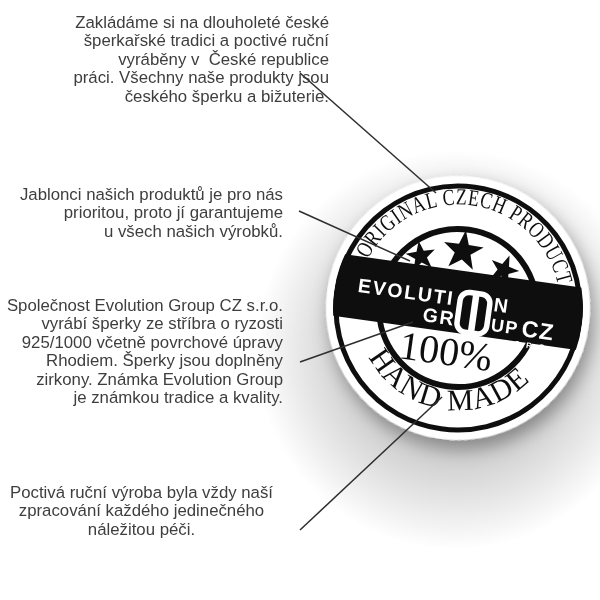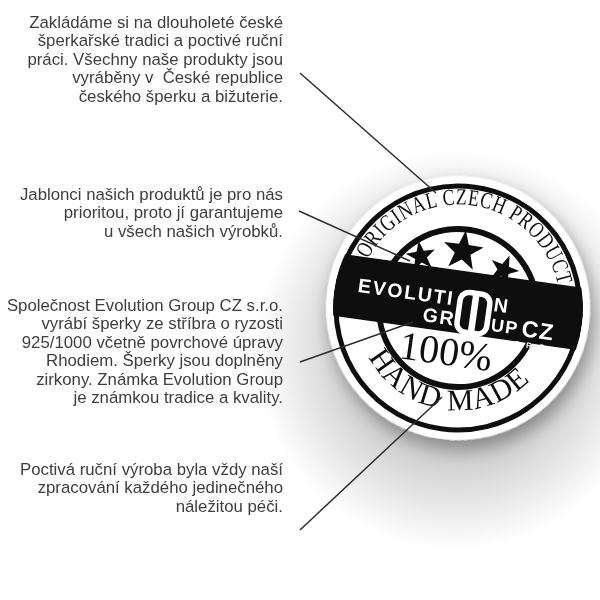--- a/index.html
+++ b/index.html
@@ -15,24 +15,24 @@
       rgba(0,0,0,0.09) 58%,
       rgba(0,0,0,0.0) 74%);
     pointer-events:none;
   }
   .para{
     position:absolute;left:0;width:283px;
     text-align:right;color:#3e3e3e;
     font-size:16.8px;line-height:18.4px;
   }
   .para div{white-space:pre;}
-  .p1{top:14px;}
+  .p1{top:14px;padding-left:46px;}
   .p2{top:186px;}
   .p3{top:297px;}
-  .p4{top:461px;}
+  .p4{top:484px;text-align:center;}
   svg{position:absolute;left:0;top:0;}
 </style>
 </head>
 <body>
 
 <div class="ambient"></div>
 
 <svg width="600" height="600" viewBox="0 0 600 600">
   <defs>
     <filter id="stickerShadow" x="-40%" y="-40%" width="180%" height="180%">
@@ -97,22 +97,22 @@
     <line x1="300" y1="73" x2="436" y2="193"></line>
     <line x1="299" y1="211" x2="410" y2="261"></line>
     <line x1="300" y1="362" x2="413" y2="322"></line>
     <line x1="300" y1="530" x2="442" y2="397"></line>
   </g>
 </svg>
 
 <div class="para p1">
     <div>Zakládáme si na dlouholeté české</div>
     <div>šperkařské tradici a poctivé ruční</div>
+    <div>vyráběny v  České republice</div>
     <div>práci. Všechny naše produkty jsou</div>
-    <div>vyráběny v  České republice</div>
     <div>českého šperku a bižuterie.</div>
   </div>
 <div class="para p2">
     <div>Jablonci našich produktů je pro nás</div>
     <div>prioritou, proto jí garantujeme</div>
     <div>u všech našich výrobků.</div>
   </div>
 <div class="para p3">
     <div>Společnost Evolution Group CZ s.r.o.</div>
     <div>vyrábí šperky ze stříbra o ryzosti</div>

